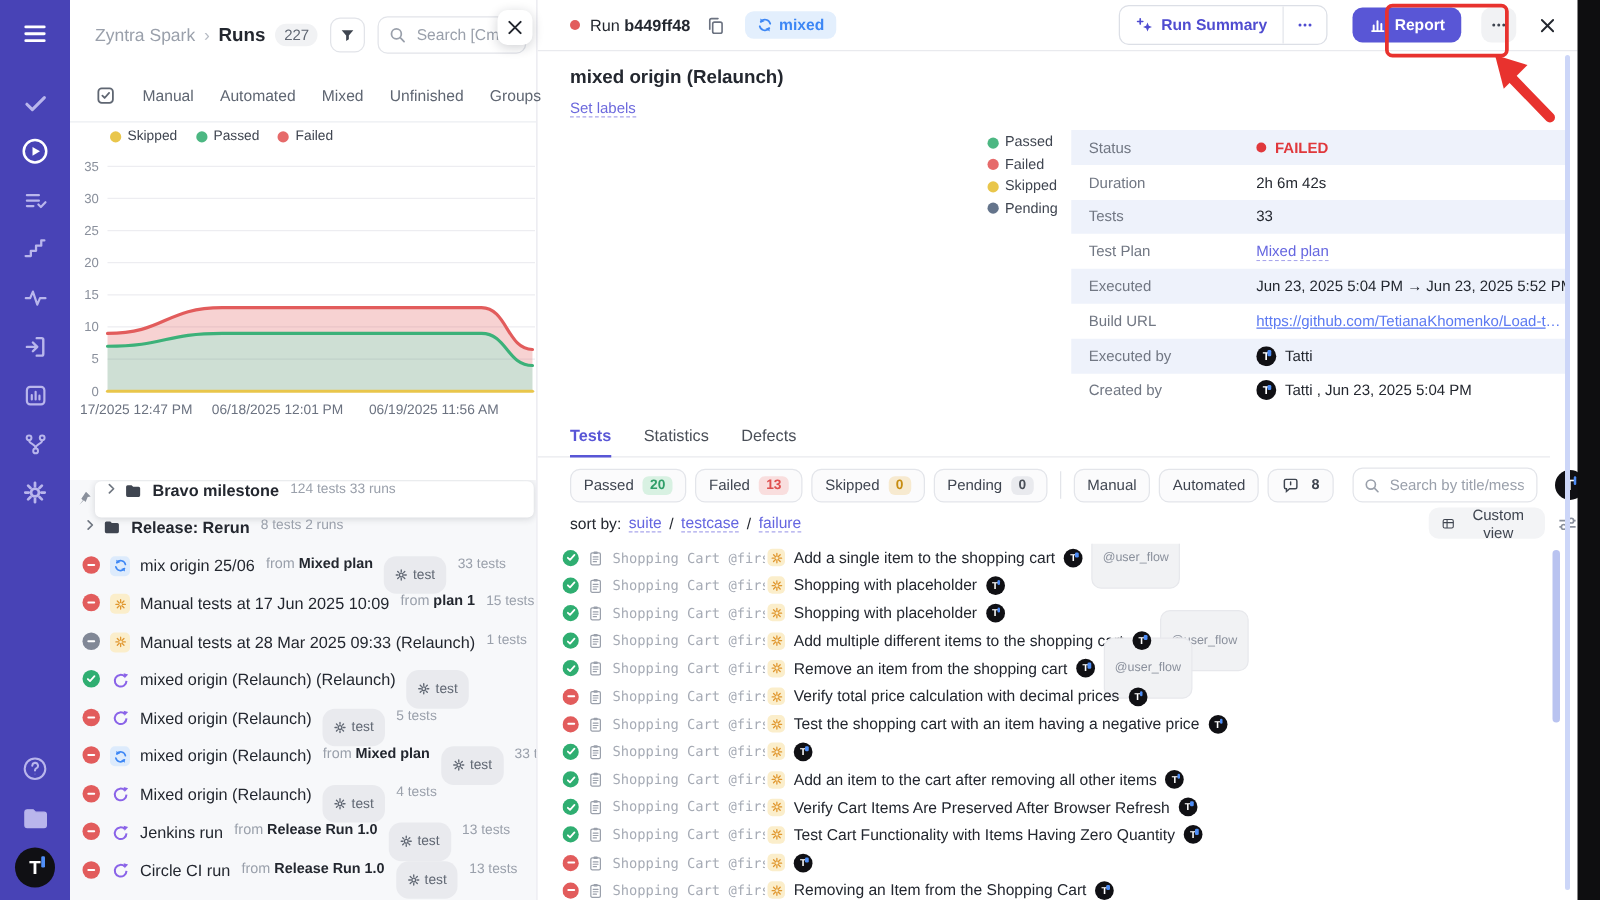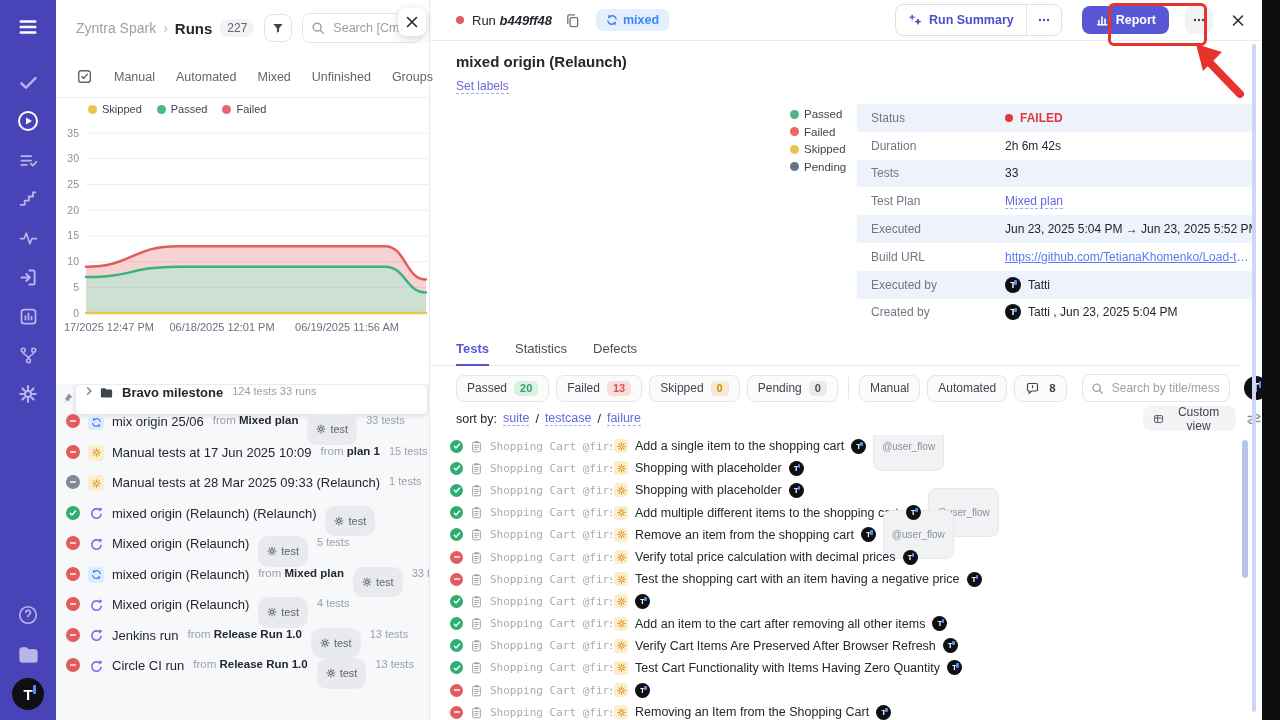--- a/index.html
+++ b/index.html
@@ -57,21 +57,21 @@
   .ic-st.aborted{background:#818896;}
   .ticon{width:16px;height:16px;border-radius:4px;display:inline-flex;align-items:center;justify-content:center;flex:none;margin-right:8px;}
   .ticon.manual{background:#fbeecb;}
   .ticon.mixed{background:#ddebfc;}
 
   
   .right-panel{position:absolute;left:430px;top:0;width:832px;height:720px;background:#fff;box-sizing:border-box;z-index:3;}
   .rp-topbar{height:41px;border-bottom:1px solid #e9eaee;display:flex;align-items:center;padding:0 12px 0 26px;box-sizing:border-box;}
   .dot8{width:8px;height:8px;border-radius:50%;background:#e25c5c;margin-right:8px;flex:none;}
   .run-id{font-size:13px;color:#23272f;white-space:nowrap;}
-  .run-id b{font-weight:700;font-style:italic;}
+  .run-id b{font-weight:700;}
   .icon-btn{background:none;border:0;cursor:pointer;display:inline-flex;align-items:center;justify-content:center;padding:2px;}
   .mixed-badge{margin-left:14px;display:inline-flex;align-items:center;gap:5px;background:#e3effd;color:#3d87f5;border-radius:7px;padding:4px 10px;font-size:12.5px;font-weight:600;}
   .tb-spacer{flex:1;}
   .summary-group{display:flex;align-items:center;border:1px solid #dcdfe6;border-radius:8px;height:30px;background:#fff;overflow:hidden;}
   .summary-btn{display:flex;align-items:center;gap:6px;padding:0 12px;color:#4f4cd0;font-size:12.5px;font-weight:600;border:0;background:none;height:100%;cursor:pointer;}
   .summary-more{border-left:1px solid #e4e6ec;padding:0 10px;height:100%;display:flex;align-items:center;background:none;border-top:0;border-right:0;border-bottom:0;cursor:pointer;}
   .report-btn{margin-left:20px;display:flex;align-items:center;gap:7px;background:#5956d6;color:#fff;border:0;border-radius:8px;height:28px;padding:0 13px;font-size:12.5px;font-weight:600;cursor:pointer;}
   .more-btn{margin-left:16px;width:28px;height:28px;background:#f1f2f4;border:0;border-radius:8px;display:flex;align-items:center;justify-content:center;cursor:pointer;flex:none;}
   .close-btn{margin-left:13px;background:none;border:0;cursor:pointer;display:flex;align-items:center;justify-content:center;width:24px;height:24px;}
   .rp-title{position:absolute;left:26px;top:53px;font-size:15px;font-weight:700;color:#23272f;margin:0;}
@@ -298,20 +298,34 @@
           </span>
           <span class="fold">
             <svg width="15" height="15" viewBox="0 0 24 24">
               <path d="M3 7a2 2 0 0 1 2-2h5l2 2h7a2 2 0 0 1 2 2v9a2 2 0 0 1-2 2H5a2 2 0 0 1-2-2z" fill="#3f4550"></path>
             </svg>
           </span>
           <span class="r-title folder-t">Bravo milestone</span>
           <span class="r-meta">124 tests   33 runs</span>
         </div>
         <div class="run-row">
+          <span class="chev">
+            <svg width="12" height="12" viewBox="0 0 16 16" fill="none">
+              <path d="M6 3.5l4.5 4.5L6 12.5" stroke="#6f7680" stroke-width="1.8" stroke-linecap="round" stroke-linejoin="round"></path>
+            </svg>
+          </span>
+          <span class="fold">
+            <svg width="15" height="15" viewBox="0 0 24 24">
+              <path d="M3 7a2 2 0 0 1 2-2h5l2 2h7a2 2 0 0 1 2 2v9a2 2 0 0 1-2 2H5a2 2 0 0 1-2-2z" fill="#3f4550"></path>
+            </svg>
+          </span>
+          <span class="r-title folder-t">Release: Rerun</span>
+          <span class="r-meta">8 tests   2 runs</span>
+        </div>
+        <div class="run-row">
           <span class="ic-st failed">
             <svg width="10" height="10" viewBox="0 0 14 14">
               <rect x="2.6" y="5.9" width="8.8" height="2.3" rx="1.1" fill="#fff"></rect>
             </svg>
           </span>
           <span class="ticon mixed">
             <svg width="11" height="11" viewBox="0 0 12 12" fill="none">
               <path d="M10.2 5A4.3 4.3 0 0 0 2.6 3.4M1.8 7a4.3 4.3 0 0 0 7.6 1.6" stroke="#3d87f5" stroke-width="1.4" stroke-linecap="round"></path>
               <polygon points="2.2,0.8 2.6,4.2 5.6,3" fill="#3d87f5"></polygon>
               <polygon points="9.8,11.2 9.4,7.8 6.4,9" fill="#3d87f5"></polygon>

